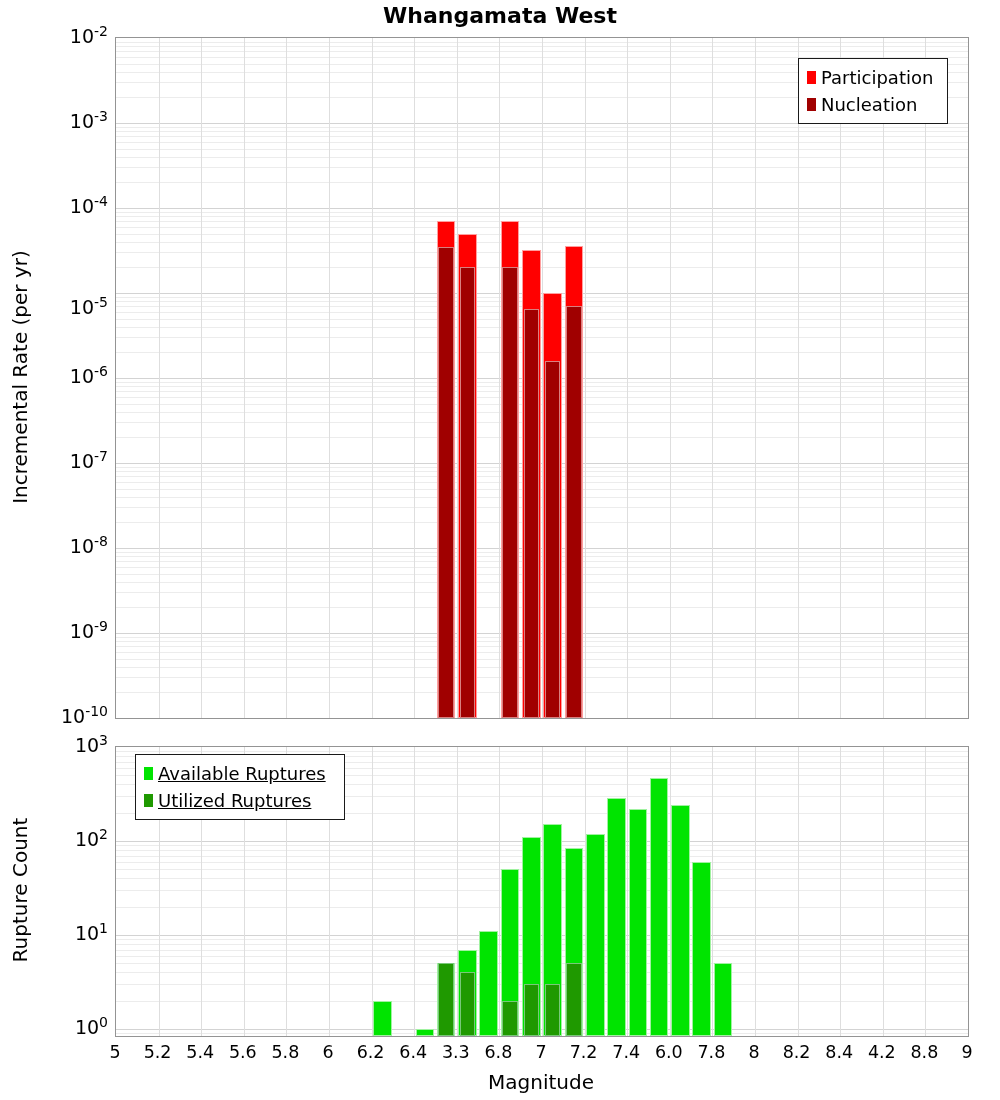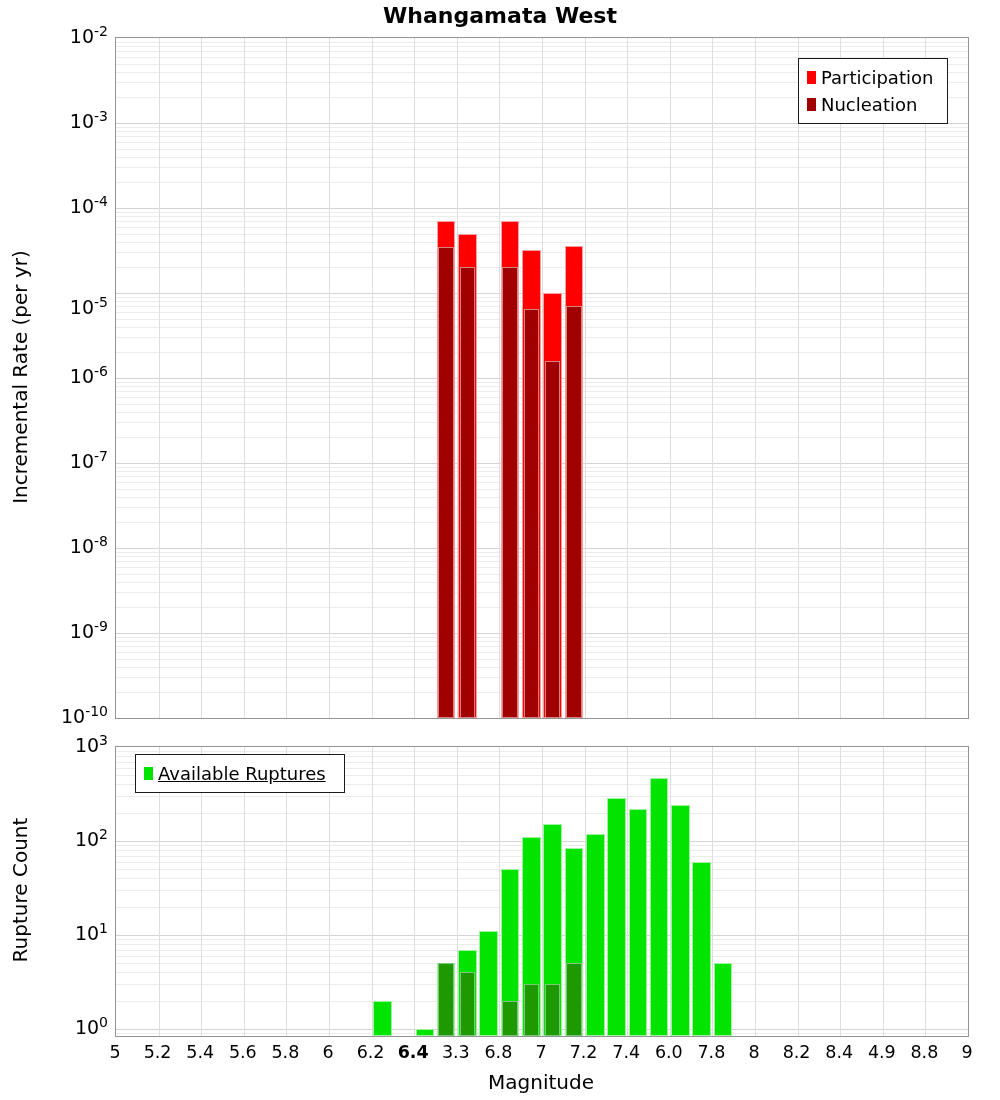--- a/index.html
+++ b/index.html
@@ -221,20 +221,24 @@
     <span class="swatch" style="background:#a00000"></span>
     <span class="legend-label">Nucleation</span>
   </div>
 </div>
 
 <div class="legend" style="left:135px;top:754px;width:192px;text-decoration:underline;">
   <div class="legend-row">
     <span class="swatch" style="background:#00e400"></span>
     <span class="legend-label">Available Ruptures</span>
   </div>
+  <div class="legend-row">
+    <span class="swatch" style="background:#1f9900"></span>
+    <span class="legend-label">Utilized Ruptures</span>
+  </div>
 </div>
 
 <div class="ytick" style="top: 23px;">10<sup>-2</sup></div>
 <div class="ytick" style="top: 108px;">10<sup>-3</sup></div>
 <div class="ytick" style="top: 193px;">10<sup>-4</sup></div>
 <div class="ytick" style="top: 294px;">10<sup>-5</sup></div>
 <div class="ytick" style="top: 363px;">10<sup>-6</sup></div>
 <div class="ytick" style="top: 448px;">10<sup>-7</sup></div>
 <div class="ytick" style="top: 533px;">10<sup>-8</sup></div>
 <div class="ytick" style="top: 618px;">10<sup>-9</sup></div>
@@ -243,26 +247,26 @@
 <div class="ytick" style="top: 826px;">10<sup>2</sup></div>
 <div class="ytick" style="top: 920px;">10<sup>1</sup></div>
 <div class="ytick" style="top: 1014px;">10<sup>0</sup></div>
 <div class="xtick" style="left: 91px;">5</div>
 <div class="xtick" style="left: 133.6px;">5.2</div>
 <div class="xtick" style="left: 176.2px;">5.4</div>
 <div class="xtick" style="left: 218.8px;">5.6</div>
 <div class="xtick" style="left: 261.4px;">5.8</div>
 <div class="xtick" style="left: 304px;">6</div>
 <div class="xtick" style="left: 346.6px;">6.2</div>
-<div class="xtick" style="left: 389.2px; font-weight: bold;">6.4</div>
+<div class="xtick" style="left: 389.2px;">6.4</div>
 <div class="xtick" style="left: 431.8px;">3.3</div>
 <div class="xtick" style="left: 474.4px;">6.8</div>
 <div class="xtick" style="left: 517px;">7</div>
 <div class="xtick" style="left: 559.6px;">7.2</div>
 <div class="xtick" style="left: 602.2px;">7.4</div>
 <div class="xtick" style="left: 644.8px;">6.0</div>
 <div class="xtick" style="left: 687.4px;">7.8</div>
 <div class="xtick" style="left: 730px;">8</div>
 <div class="xtick" style="left: 772.6px;">8.2</div>
 <div class="xtick" style="left: 815.2px;">8.4</div>
-<div class="xtick" style="left: 857.8px;">4.9</div>
+<div class="xtick" style="left: 857.8px;">4.2</div>
 <div class="xtick" style="left: 900.4px;">8.8</div>
 <div class="xtick" style="left: 943px;">9</div>
 
 </body></html>

